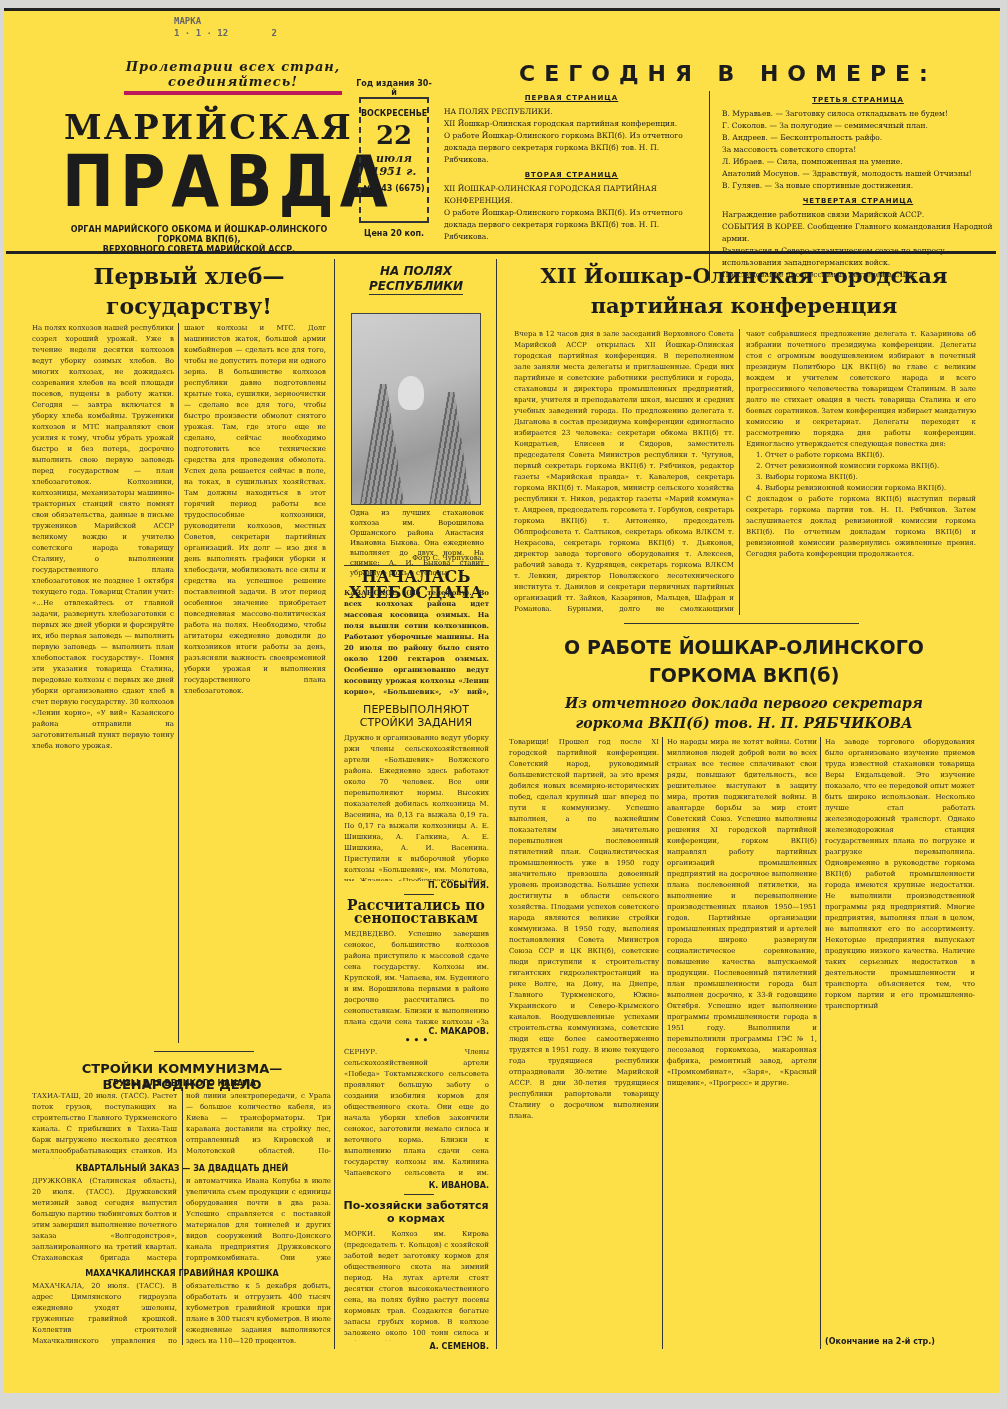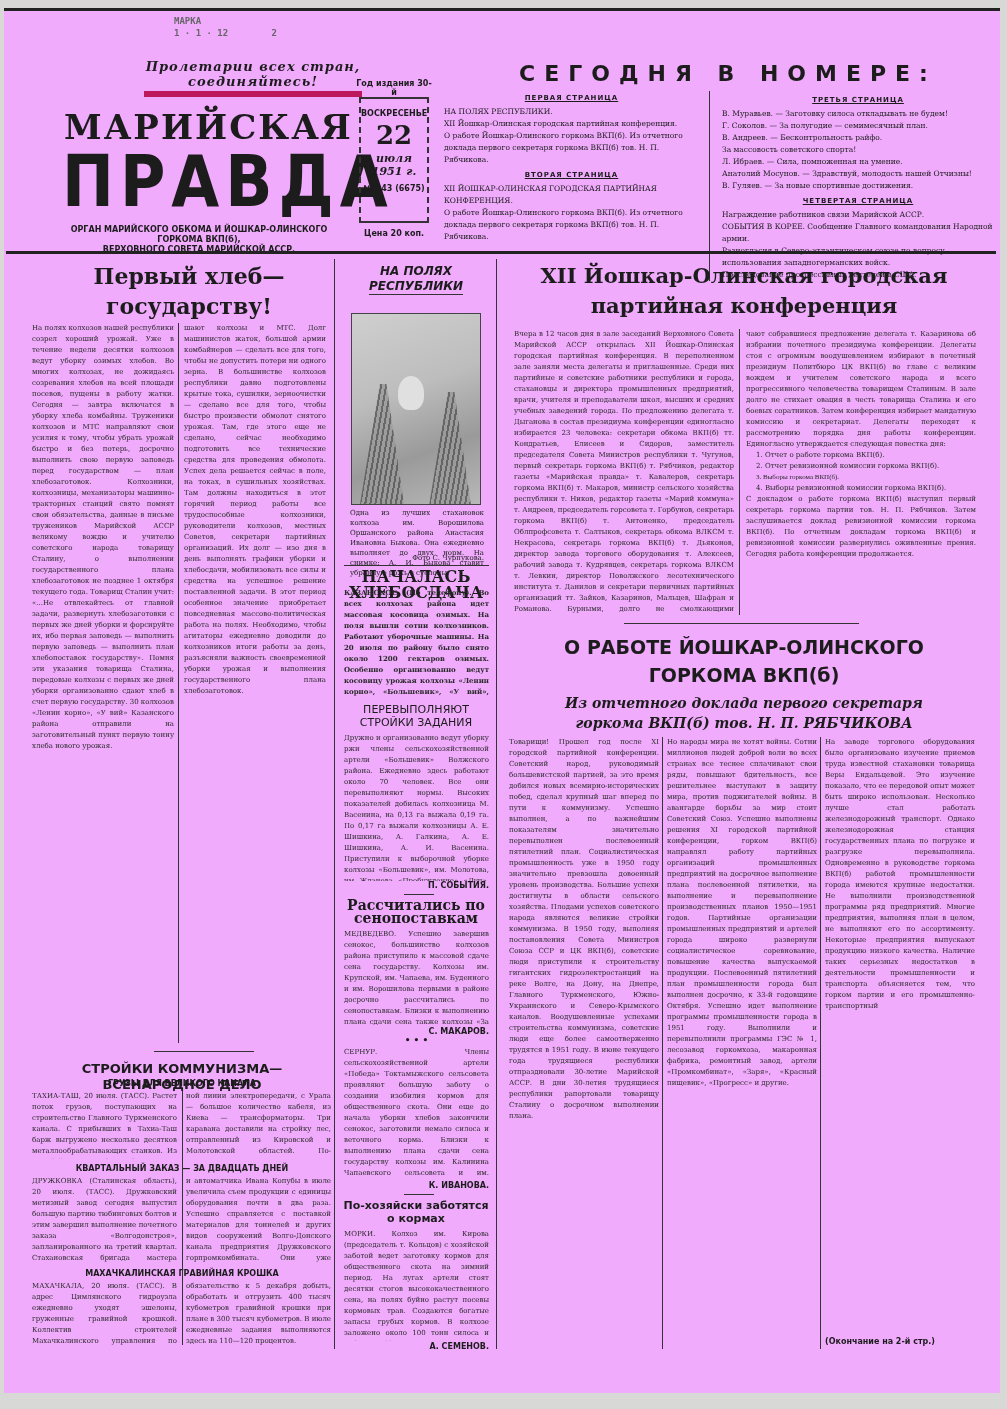--- a/index.html
+++ b/index.html
@@ -1,20 +1,20 @@
 <!DOCTYPE html>
 <html><head>
 <meta charset="utf-8">
 <style>
   * { box-sizing: border-box; margin: 0; padding: 0; }
   body { width: 1007px; height: 1409px; background: #d8d8d6; overflow: hidden; font-family: "DejaVu Serif", serif; color: #1c1c1c; }
-  .page { position: absolute; left: 4px; top: 8px; width: 996px; height: 1385px; background: #f0abfc; border-top: 3px solid #222; }
+  .page { position: absolute; left: 4px; top: 8px; width: 996px; height: 1385px; background: #fde047; border-top: 3px solid #222; }
   .abs { position: absolute; }
   .stamp { left: 170px; top: 4px; font: bold 9px "DejaVu Sans Mono", monospace; color: #666; line-height: 12px; }
-  .motto { left: 120px; top: 48px; font: italic bold 13px "DejaVu Serif", serif; letter-spacing: 1px; border-bottom: 6px solid #be185d; padding-bottom: 2px; width: 218px; text-align: center; margin-left: 20px; }
+  .motto { left: 120px; top: 48px; font: italic bold 13px "DejaVu Serif", serif; letter-spacing: 1px; border-bottom: 4px solid #be185d; padding-bottom: 2px; width: 218px; text-align: center; }
   .title1 { left: 60px; top: 96px; width: 270px; text-align: center; font: bold 34px "DejaVu Serif", serif; letter-spacing: 2px; }
   .title2 { left: 58px; top: 134px; width: 272px; text-align: center; font: bold 62px "DejaVu Sans", sans-serif; letter-spacing: 6px; transform: scaleY(1.15); }
   .organ { left: 50px; top: 214px; width: 290px; text-align: center; font: bold 8px "DejaVu Sans", sans-serif; line-height: 10px; }
   .rule { left: 2px; top: 240px; width: 990px; height: 3px; background: #222; }
   .year { left: 350px; top: 68px; width: 80px; text-align: center; font: bold 8px "DejaVu Sans", sans-serif; }
   .datebox { left: 355px; top: 86px; width: 70px; height: 126px; border-left: 2px dashed #333; border-right: 2px dashed #333; border-top: 2px solid #333; border-bottom: 2px solid #333; text-align: center; padding-top: 10px; }
   .datebox .dow { font: bold 8px "DejaVu Sans", sans-serif; }
   .datebox .day { font: bold 26px "DejaVu Serif", serif; margin: 2px 0; }
   .datebox .mon { font: italic bold 11px "DejaVu Serif", serif; }
   .datebox .yr { font: italic bold 11px "DejaVu Serif", serif; }
@@ -152,21 +152,21 @@
   <div class="abs hdline" style="left:500px; top:250px; width:480px; font-size:21px;">
     <div>XII Йошкар-Олинская городская</div>
     <div>партийная конференция</div>
   </div>
   <div class="col body-text" style="left:510px; top:318px; width:220px; height:286px;">Вчера в 12 часов дня в зале заседаний Верховного Совета Марийской АССР открылась XII Йошкар-Олинская городская партийная конференция. В переполненном зале заняли места делегаты и приглашенные. Среди них партийные и советские работники республики и города, стахановцы и директора промышленных предприятий, врачи, учителя и преподаватели школ, высших и средних учебных заведений города. По предложению делегата т. Дыганова в состав президиума конференции единогласно избирается 23 человека: секретари обкома ВКП(б) тт. Кондратьев, Елисеев и Сидоров, заместитель председателя Совета Министров республики т. Чугунов, первый секретарь горкома ВКП(б) т. Рябчиков, редактор газеты «Марийская правда» т. Кавалеров, секретарь горкома ВКП(б) т. Макаров, министр сельского хозяйства республики т. Ников, редактор газеты «Марий коммуна» т. Андреев, председатель горсовета т. Горбунов, секретарь горкома ВКП(б) т. Антоненко, председатель Облпрофсовета т. Салтыков, секретарь обкома ВЛКСМ т. Некрасова, секретарь горкома ВКП(б) т. Дьяконов, директор завода торгового оборудования т. Алексеев, рабочий завода т. Кудрявцев, секретарь горкома ВЛКСМ т. Левкин, директор Поволжского лесотехнического института т. Данилов и секретари первичных партийных организаций тт. Зайков, Казаринов, Мальцев, Шафран и Романова. Бурными, долго не смолкающими аплодисментами встре-</div>
   <div class="vrule" style="left:735px; top:318px; height:286px;"></div>
   <div class="abs" style="left:742px; top:318px; width:230px; height:286px; overflow:hidden;">
     <div class="body-text">чают собравшиеся предложение делегата т. Казаринова об избрании почетного президиума конференции. Делегаты стоя с огромным воодушевлением избирают в почетный президиум Политбюро ЦК ВКП(б) во главе с великим вождем и учителем советского народа и всего прогрессивного человечества товарищем Сталиным. В зале долго не стихает овация в честь товарища Сталина и его боевых соратников. Затем конференция избирает мандатную комиссию и секретариат. Делегаты переходят к рассмотрению порядка дня работы конференции. Единогласно утверждается следующая повестка дня:</div>
     <div class="body-text" style="padding-left:10px;">1. Отчет о работе горкома ВКП(б).</div>
     <div class="body-text" style="padding-left:10px;">2. Отчет ревизионной комиссии горкома ВКП(б).</div>
-    <div class="body-text" style="padding-left:10px;font-family:Liberation Serif, serif;">3. Выборы горкома ВКП(б).</div>
+    <div class="body-text" style="padding-left:10px;">3. Выборы горкома ВКП(б).</div>
     <div class="body-text" style="padding-left:10px;">4. Выборы ревизионной комиссии горкома ВКП(б).</div>
     <div class="body-text">С докладом о работе горкома ВКП(б) выступил первый секретарь горкома партии тов. Н. П. Рябчиков. Затем заслушивается доклад ревизионной комиссии горкома ВКП(б). По отчетным докладам горкома ВКП(б) и ревизионной комиссии развернулись оживленные прения. Сегодня работа конференции продолжается.</div>
   </div>
 
   <div class="hrule" style="left:620px; top:612px; width:235px;"></div>
   <div class="abs" style="left:500px; top:622px; width:480px; text-align:center; font:bold 19px 'DejaVu Sans',sans-serif; line-height:28px;">
     <div>О РАБОТЕ ЙОШКАР-ОЛИНСКОГО</div>
     <div>ГОРКОМА ВКП(б)</div>
   </div>
   <div class="abs" style="left:500px; top:682px; width:480px; text-align:center; font:italic bold 14px 'DejaVu Serif',serif; line-height:20px;">

